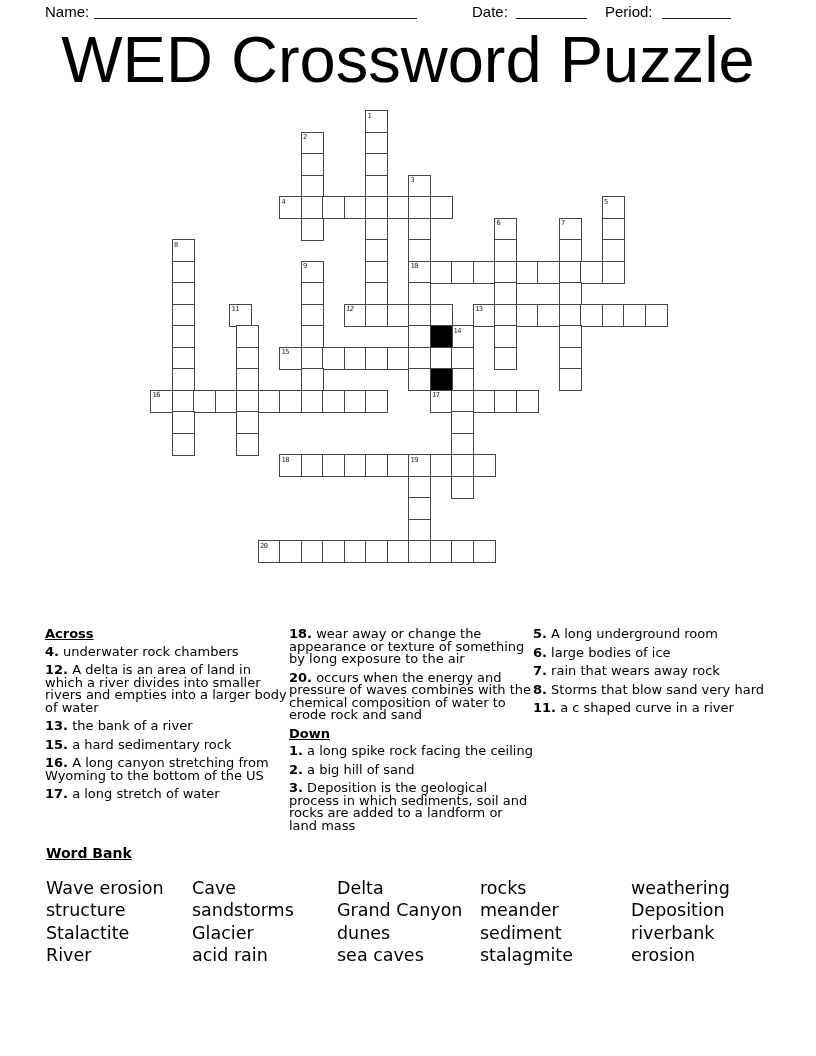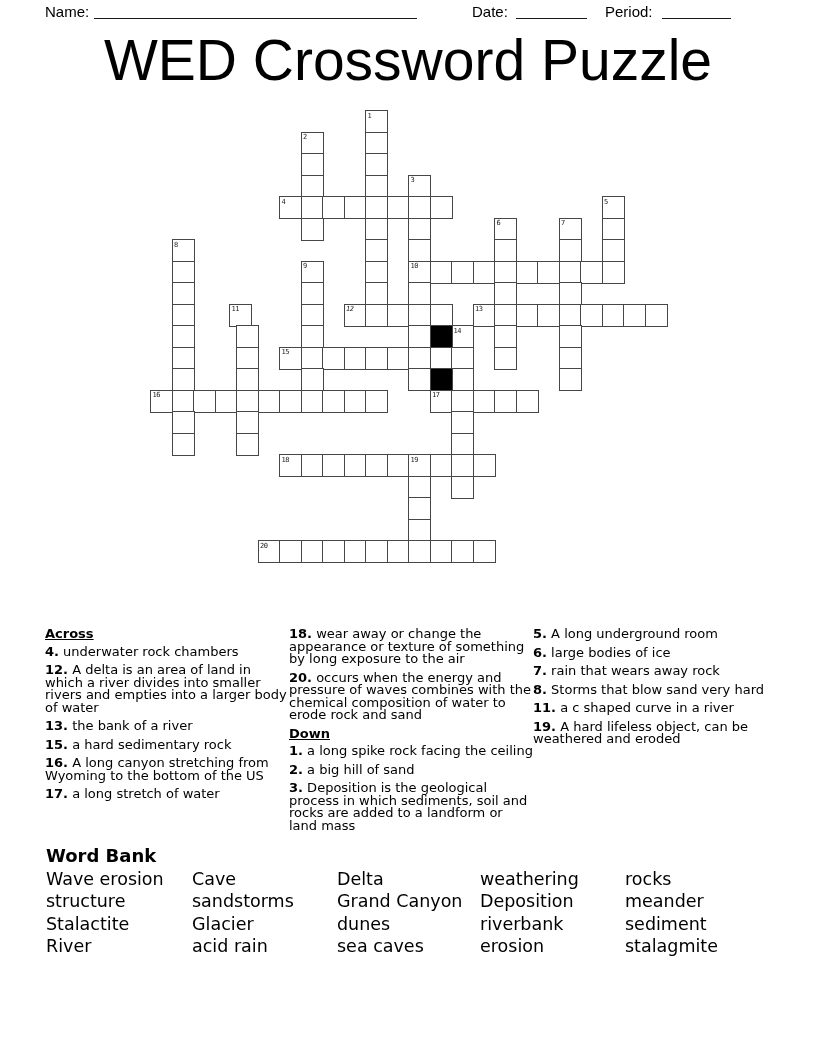--- a/index.html
+++ b/index.html
@@ -16,21 +16,21 @@
   #name-label   { left:45px; }
   #name-line    { left:94px;  width:323px; }
   #date-label   { left:472px; }
   #date-line    { left:516px; width:71px; }
   #period-label { left:605px; }
   #period-line  { left:662px; width:69px; }
 
   
   .title {
     position:absolute; top:29px; left:0; width:816px; text-align:center;
-    font-size:57px; line-height:62px; font-weight:400; letter-spacing:0;
+    font-size:65px; line-height:62px; font-weight:400; letter-spacing:0;
   }
 
   
   .grid { position:absolute; left:150px; top:110px; width:519px; height:454px; }
   .cell {
     position:absolute; width:23px; height:23px;
     border:1.5px solid #464646; background:#fff;
   }
   .cell.black { background:#000; }
   .cellnum {
@@ -47,22 +47,22 @@
   #clue-col-2 { left:289px; }
   #clue-col-3 { left:533px; }
   .clue-heading { font-weight:bold; text-decoration:underline; font-size:13px;
                   margin-bottom:5px; }
   .clue { margin-bottom:6px; }
   .clue b { font-weight:bold; }
 
   
   .wordbank { position:absolute; left:46px; top:845px; width:730px;
               font-family:"DejaVu Sans", sans-serif; }
-  .wb-heading { font-size:18px; font-weight:bold; 
-                margin-bottom:2px; }
+  .wb-heading { font-size:14px; font-weight:bold; text-decoration:underline;
+                margin-bottom:16px; }
   .wb-cols { display:flex; }
   .wb-col { font-size:17.5px; line-height:22.4px; }
   .wb-col-0 { width:146px; } .wb-col-1 { width:143px; } .wb-col-2 { width:145px; }
   .wb-col-3 { width:145px; } .wb-col-4 { width:151px; }
   .wb-word { white-space:nowrap; }
 </style>
 </head>
 <body>
 
 <div class="page">
@@ -276,21 +276,20 @@
         <div class="clue"><b>1.</b> a long spike rock facing the ceiling</div>
         <div class="clue"><b>2.</b> a big hill of sand</div>
         <div class="clue"><b>3.</b> Deposition is the geological process in which sediments, soil and rocks are added to a landform or land mass</div>
       </div>
     <div class="clue-col" id="clue-col-3">
         <div class="clue"><b>5.</b> A long underground room</div>
         <div class="clue"><b>6.</b> large bodies of ice</div>
         <div class="clue"><b>7.</b> rain that wears away rock</div>
         <div class="clue"><b>8.</b> Storms that blow sand very hard</div>
         <div class="clue"><b>11.</b> a c shaped curve in a river</div>
-        <div class="clue"><b>19.</b> A hard lifeless object, can be weathered and eroded</div>
       </div>
   </div>
 
   <div class="wordbank">
     <div class="wb-heading">Word Bank</div>
     <div class="wb-cols">
         <div class="wb-col wb-col-0">
           <div class="wb-word">Wave erosion</div>
           <div class="wb-word">structure</div>
           <div class="wb-word">Stalactite</div>
@@ -301,28 +300,28 @@
           <div class="wb-word">sandstorms</div>
           <div class="wb-word">Glacier</div>
           <div class="wb-word">acid rain</div>
         </div>
         <div class="wb-col wb-col-1">
           <div class="wb-word">Delta</div>
           <div class="wb-word">Grand Canyon</div>
           <div class="wb-word">dunes</div>
           <div class="wb-word">sea caves</div>
         </div>
+        <div class="wb-col wb-col-4">
+          <div class="wb-word">rocks</div>
+          <div class="wb-word">meander</div>
+          <div class="wb-word">sediment</div>
+          <div class="wb-word">stalagmite</div>
+        </div>
         <div class="wb-col wb-col-3">
           <div class="wb-word">weathering</div>
           <div class="wb-word">Deposition</div>
           <div class="wb-word">riverbank</div>
           <div class="wb-word">erosion</div>
         </div>
-        <div class="wb-col wb-col-4">
-          <div class="wb-word">rocks</div>
-          <div class="wb-word">meander</div>
-          <div class="wb-word">sediment</div>
-          <div class="wb-word">stalagmite</div>
-        </div>
       </div>
   </div>
 
 </div>
 
 </body></html>

